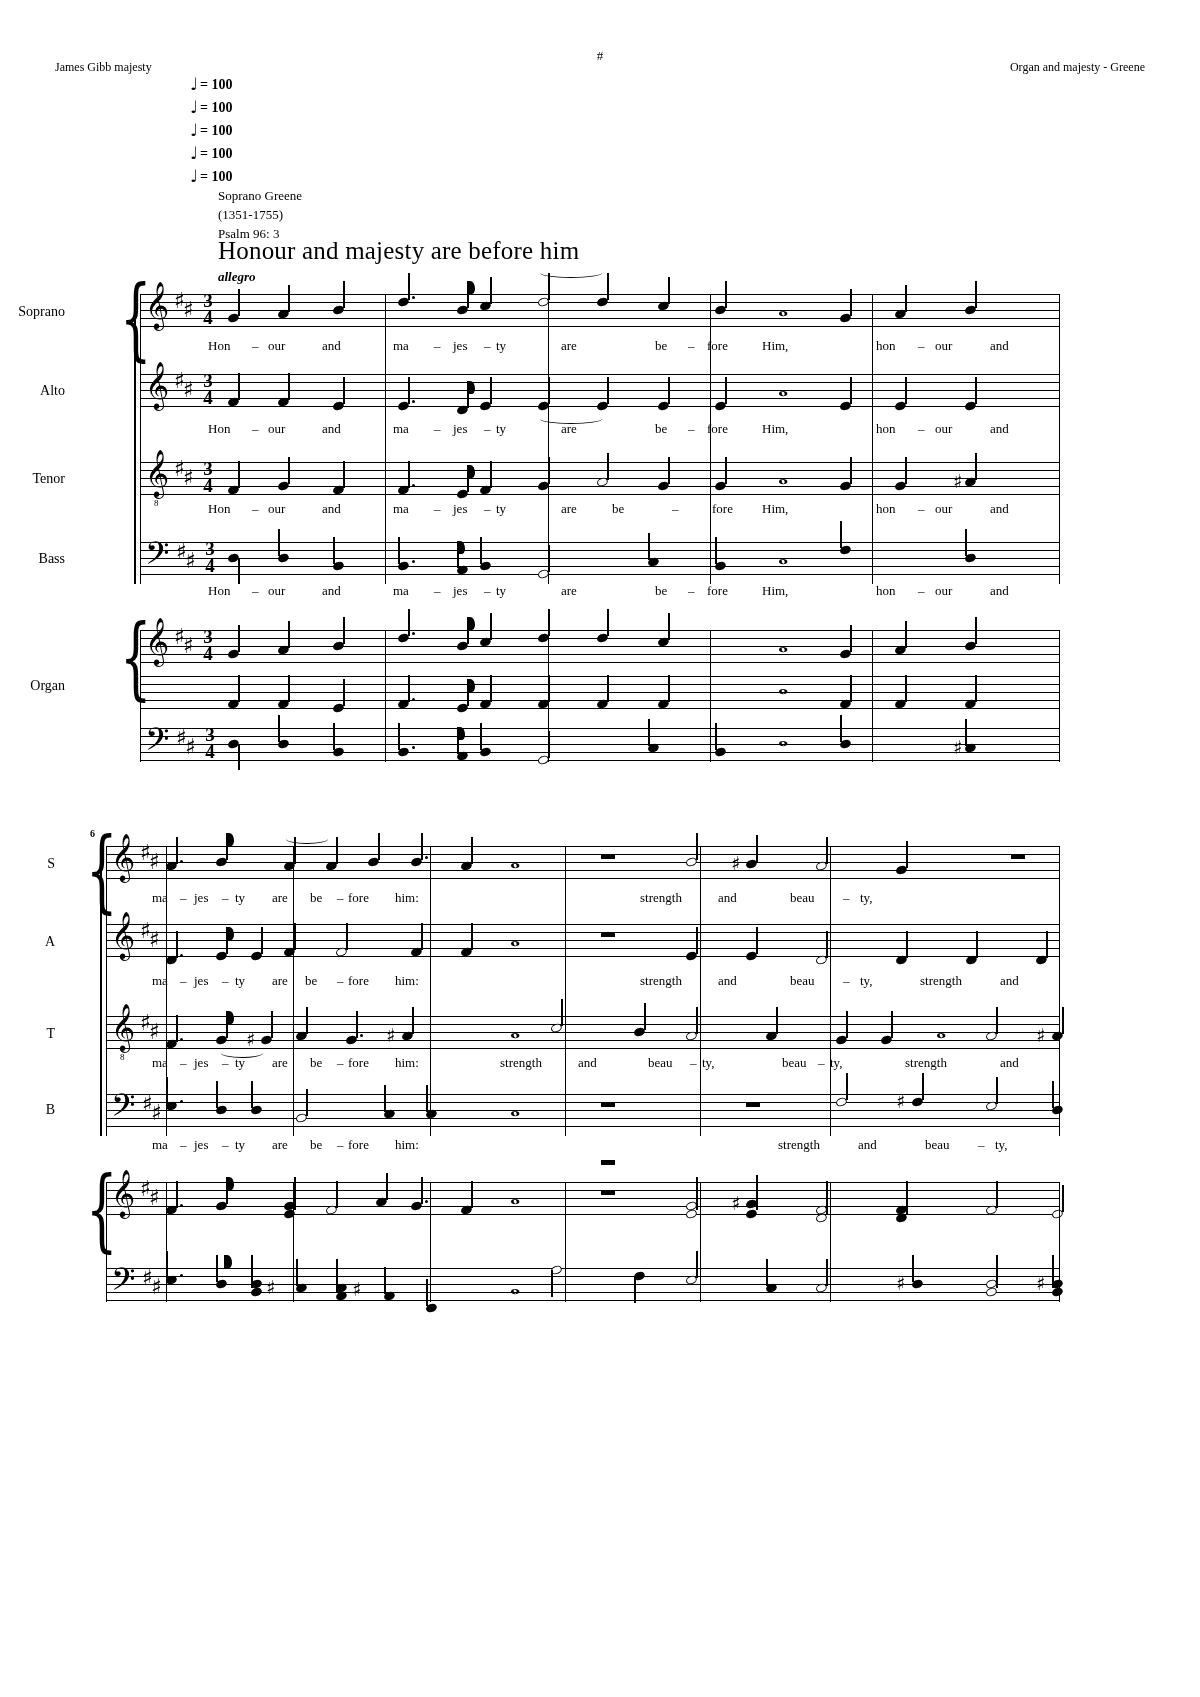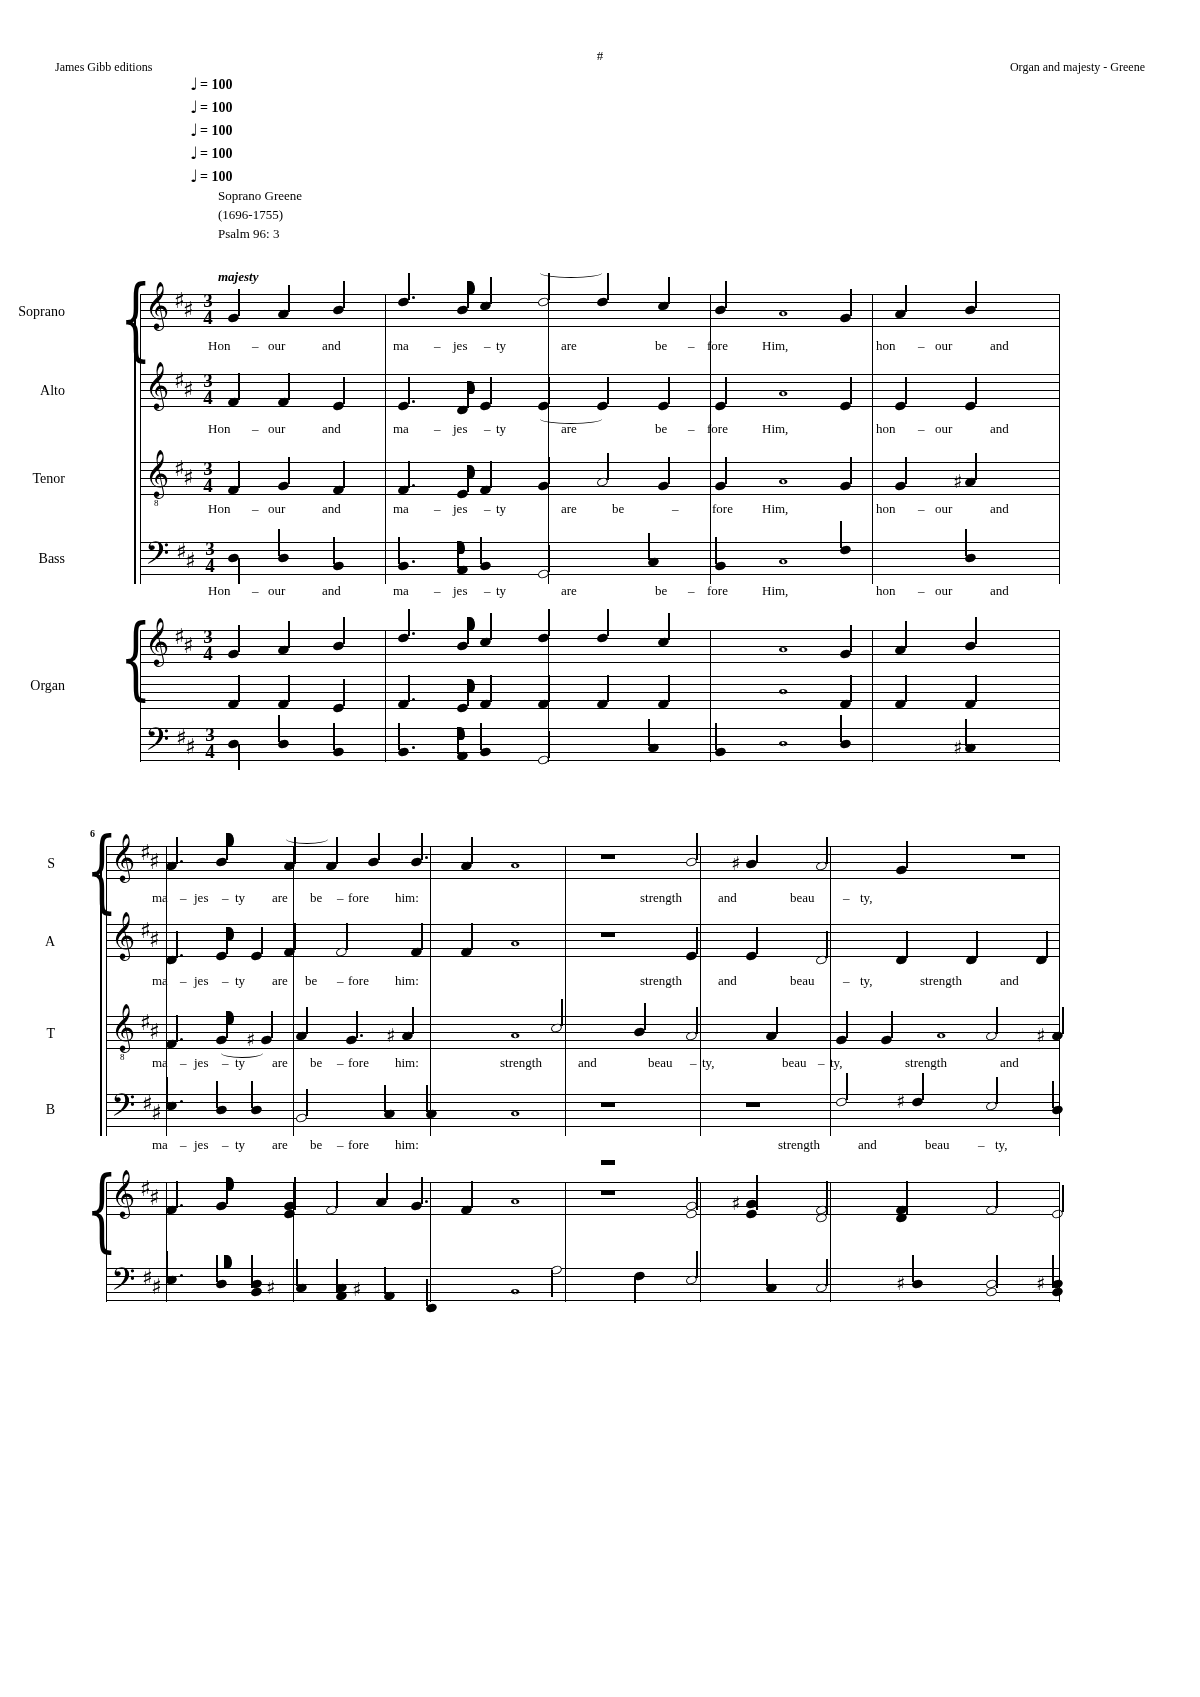--- a/index.html
+++ b/index.html
@@ -222,38 +222,39 @@
     position: absolute;
     font-size: 13px;
     white-space: nowrap;
   }
 </style>
 </head>
 <body>
 
 <div class="page">
 
-  <div class="hdr-left">James Gibb editions</div>
+  <div class="hdr-left">James Gibb majesty</div>
   <div class="hdr-center">#</div>
   <div class="hdr-right">Organ and majesty - Greene</div>
 
   <div class="tempo-block">
     <div class="tempo"><span class="qnote">♩</span><span>= 100</span></div>
     <div class="tempo"><span class="qnote">♩</span><span>= 100</span></div>
     <div class="tempo"><span class="qnote">♩</span><span>= 100</span></div>
     <div class="tempo"><span class="qnote">♩</span><span>= 100</span></div>
     <div class="tempo"><span class="qnote">♩</span><span>= 100</span></div>
   </div>
 
   <div class="composer">
     <div>Soprano Greene</div>
-    <div>(1696-1755)</div>
+    <div>(1351-1755)</div>
     <div>Psalm 96: 3</div>
   </div>
-  <div class="tempo-word">majesty</div>
+  <div class="title">Honour and majesty are before him</div>
+  <div class="tempo-word">allegro</div>
 
   <div class="system sys1">
 
     <div class="partlabel" style="left:-55px; top:26px;">Soprano</div>
     <div class="partlabel" style="left:-55px; top:105px;">Alto</div>
     <div class="partlabel" style="left:-55px; top:193px;">Tenor</div>
     <div class="partlabel" style="left:-55px; top:273px;">Bass</div>
     <div class="partlabel" style="left:-55px; top:400px;">Organ</div>
 
     <div class="sysbrace-line" style="left:134px; top:14px; height:292px;"></div>

